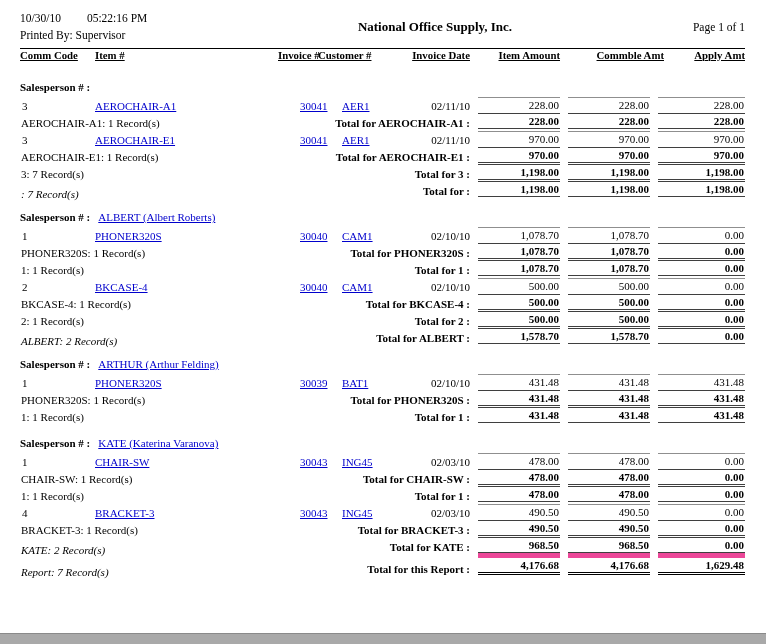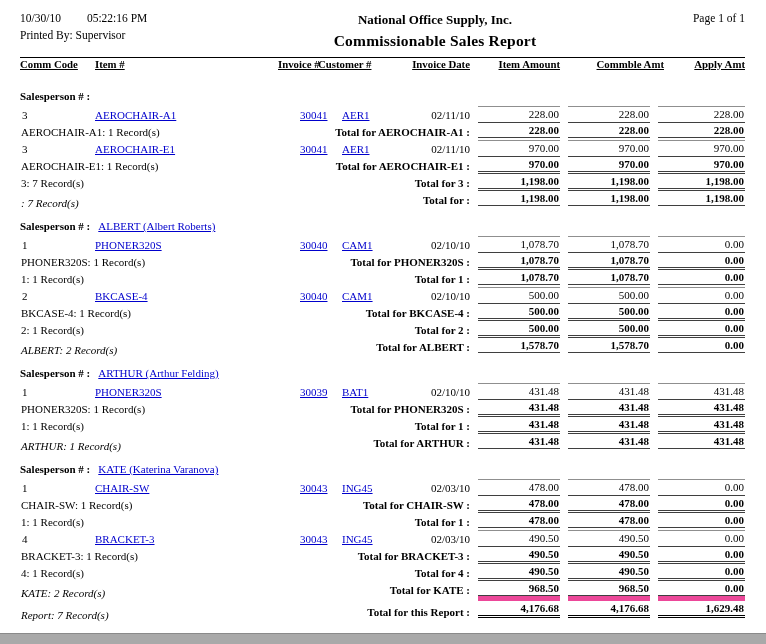--- a/index.html
+++ b/index.html
@@ -7,21 +7,21 @@
     width: 766px; height: 644px;
     background: #ffffff;
     color: #000;
     font-family: "Liberation Serif", serif;
     overflow: hidden;
     position: relative;
   }
   .page { padding: 12px 21px 0 20px; }
 
   
-  .hdr { display: flex; justify-content: space-between; align-items: flex-start; }
+  .hdr { display: flex; justify-content: space-between; align-items: center; }
   .hdr-left { width: 215px; font-size: 11.5px; }
   .hdr-dateline { display: flex; gap: 26px; white-space: nowrap; }
   .hdr-printed { margin-top: 5px; }
   .hdr-center { flex: 1; text-align: center; }
   .hdr-company { font-size: 13px; font-weight: bold; }
   .hdr-title { font-size: 15.5px; font-weight: bold; margin-top: 4px; letter-spacing: .2px; }
   .hdr-right { width: 110px; text-align: right; font-size: 11.5px; white-space: nowrap; }
   .rule { border-top: 1px solid #000; margin-top: 7px; }
 
   
@@ -69,21 +69,20 @@
   <div class="hdr">
     <div class="hdr-left">
       <div class="hdr-dateline">
         <span>10/30/10</span>
         <span>05:22:16 PM</span>
       </div>
       <div class="hdr-printed">Printed By: Supervisor</div>
     </div>
     <div class="hdr-center">
       <div class="hdr-company">National Office Supply, Inc.</div>
-      <div class="hdr-title">Commissionable Sales Report</div>
     </div>
     <div class="hdr-right">Page 1 of 1</div>
   </div>
 
   <div class="rule"></div>
 
   <div class="colhdrs">
       <span class="colhdr ch0">Comm Code</span>
       <span class="colhdr ch1">Item #</span>
       <span class="colhdr ch2">Invoice #</span>
@@ -331,33 +330,20 @@
           <td class="c-amt">
             <div class="amt s">431.48</div>
           </td>
           <td class="c-amt">
             <div class="amt s">431.48</div>
           </td>
           <td class="c-amt">
             <div class="amt s">431.48</div>
           </td>
         </tr>
-        <tr class="row-subtotal">
-          <td class="c-rec" colspan="2"><span class="it">ARTHUR: 1 Record(s)</span></td>
-          <td class="c-tlabel" colspan="3"><span>Total for ARTHUR :</span></td>
-          <td class="c-amt">
-            <div class="amt s">431.48</div>
-          </td>
-          <td class="c-amt">
-            <div class="amt s">431.48</div>
-          </td>
-          <td class="c-amt">
-            <div class="amt s">431.48</div>
-          </td>
-        </tr>
         <tr class="row-group">
           <td class="c-group" colspan="8"><span class="g-label">Salesperson # :</span><span class="link g-value">KATE (Katerina Varanova)</span></td>
         </tr>
         <tr class="row-detail">
           <td class="c-comm"><span>1</span></td>
           <td class="c-item"><span class="link">CHAIR-SW</span></td>
           <td class="c-inv"><span class="link">30043</span></td>
           <td class="c-cust"><span class="link">ING45</span></td>
           <td class="c-date"><span>02/03/10</span></td>
           <td class="c-amt">
@@ -419,33 +405,20 @@
             <div class="amt s">490.50</div>
           </td>
           <td class="c-amt">
             <div class="amt s">490.50</div>
           </td>
           <td class="c-amt">
             <div class="amt s">0.00</div>
           </td>
         </tr>
         <tr class="row-subtotal">
-          <td class="c-rec" colspan="2"><span>4: 1 Record(s)</span></td>
-          <td class="c-tlabel" colspan="3"><span>Total for 4 :</span></td>
-          <td class="c-amt">
-            <div class="amt s">490.50</div>
-          </td>
-          <td class="c-amt">
-            <div class="amt s">490.50</div>
-          </td>
-          <td class="c-amt">
-            <div class="amt s">0.00</div>
-          </td>
-        </tr>
-        <tr class="row-subtotal">
           <td class="c-rec" colspan="2"><span class="it">KATE: 2 Record(s)</span></td>
           <td class="c-tlabel" colspan="3"><span>Total for KATE :</span></td>
           <td class="c-amt">
             <div class="amt s">968.50</div>
           </td>
           <td class="c-amt">
             <div class="amt s">968.50</div>
           </td>
           <td class="c-amt">
             <div class="amt s">0.00</div>

